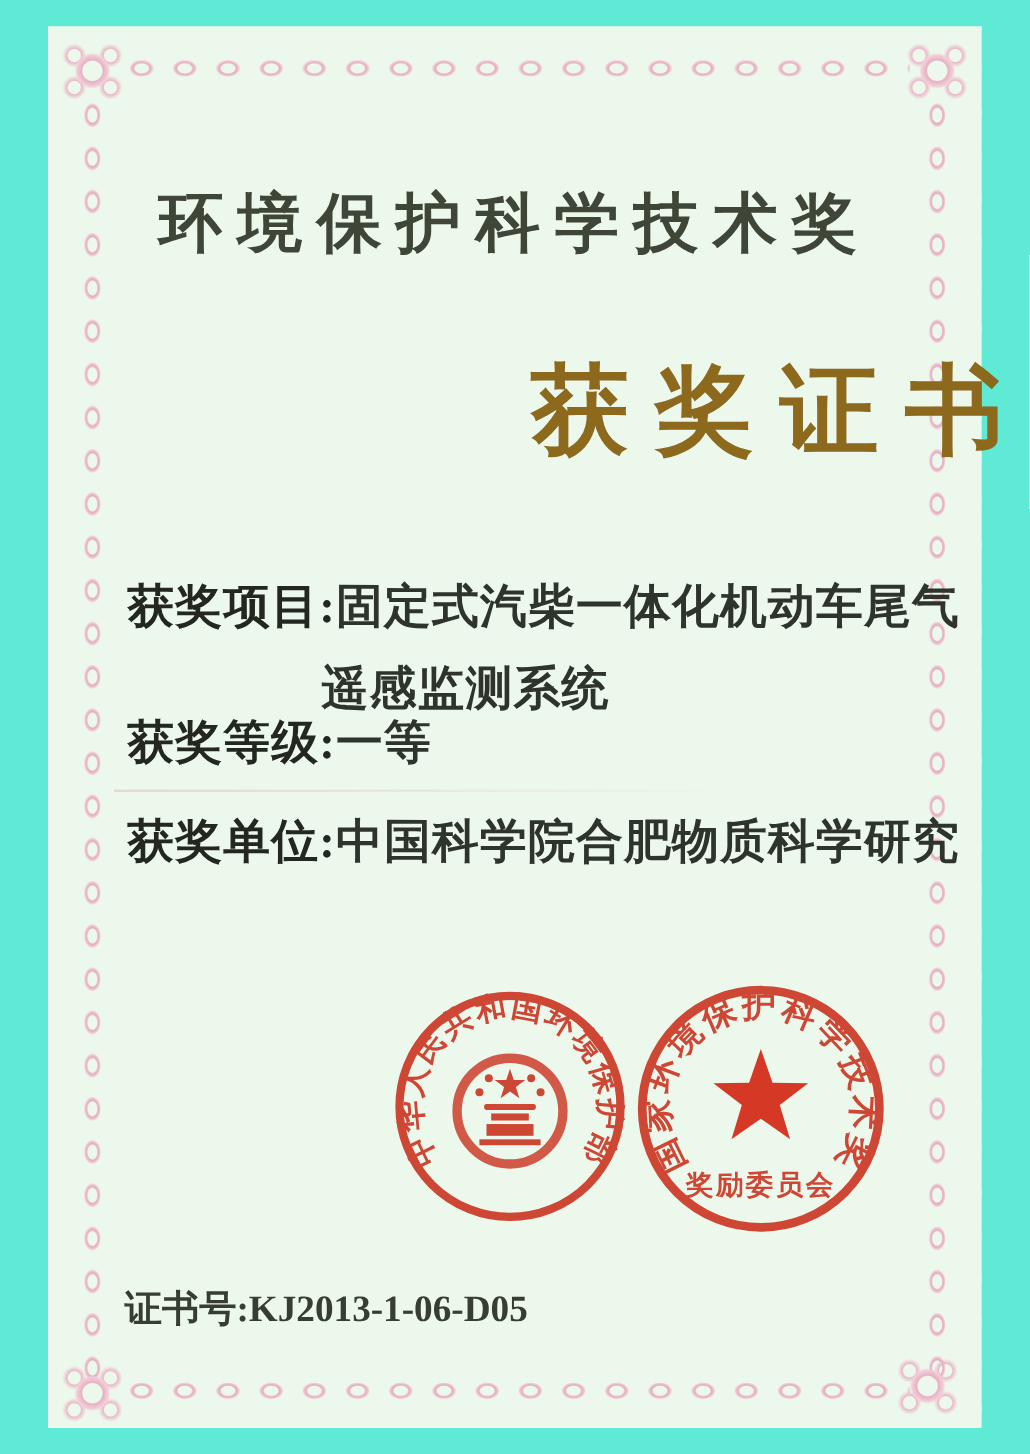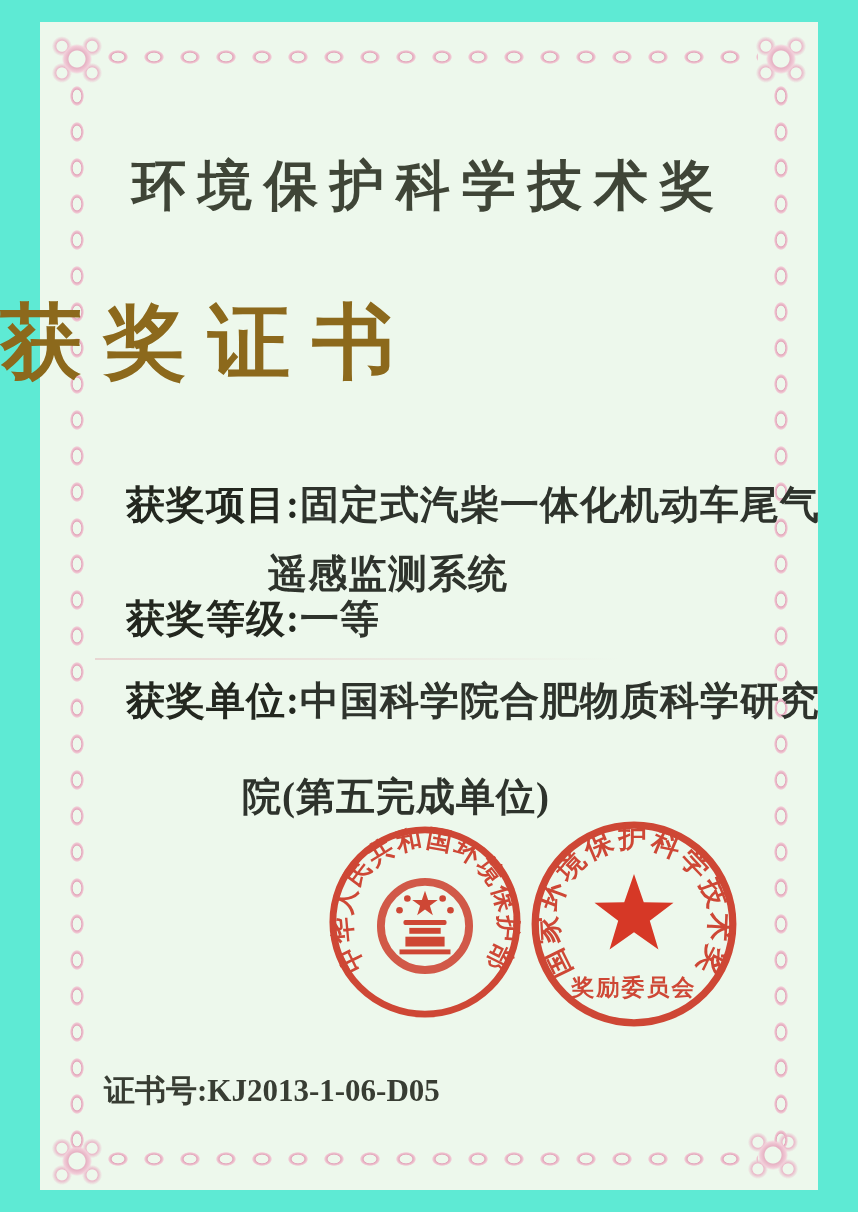--- a/index.html
+++ b/index.html
@@ -47,28 +47,28 @@
   .rosette-tl{left:48px;top:30px;}
   .rosette-tr{left:752px;top:30px;}
   .rosette-bl{left:48px;top:1132px;}
   .rosette-br{left:744px;top:1126px;}
 
   .header-title{
     position:absolute;left:0;top:150px;width:858px;text-align:center;
     font-size:54px;font-weight:bold;letter-spacing:12px;color:#3f4537;
   }
   .main-title{
-    position:absolute;left:0;top:288px;width:858px;text-align:left;
+    position:absolute;left:0;top:288px;width:858px;text-align:right;
     font-size:82px;font-weight:bold;letter-spacing:22px;color:#8c691c;
   }
   .body-line{
     position:absolute;font-size:39px;font-weight:bold;color:#2e332c;
     white-space:nowrap;letter-spacing:1px;
   }
-  .lbl{color:#23271f;margin-left:20px;}
+  .lbl{color:#23271f;}
   .divider{
     position:absolute;left:95px;top:658px;width:525px;height:2px;
     background:linear-gradient(to right,rgba(228,186,190,.55),rgba(228,186,190,0));
   }
   .seal{position:absolute;opacity:.93;}
   .seal-left{left:327px;top:824px;width:196px;height:196px;}
   .seal-right{left:530px;top:820px;width:208px;height:208px;}
   .date-line{
     position:absolute;left:380px;top:988px;z-index:6;
     font-size:34px;font-weight:bold;letter-spacing:3px;color:#454c44;white-space:nowrap;
@@ -107,23 +107,20 @@
 
   <div class="body-line" style="left:106px;top:592px;">
     <span class="lbl">获奖等级:</span><span>一等</span>
   </div>
 
   <div class="divider"></div>
 
   <div class="body-line" style="left:106px;top:674px;">
     <span class="lbl">获奖单位:</span><span>中国科学院合肥物质科学研究</span>
   </div>
-  <div class="body-line" style="left:242px;top:770px;">
-    <span>院(第五完成单位)</span>
-  </div>
 
   <svg class="seal seal-left" viewBox="0 0 200 200">
     <defs>
       <path id="ringPathL" d="M 46.3,153.7 A 76,76 0 0 1 100,24 A 76,76 0 0 1 153.7,153.7" fill="none"></path>
     </defs>
     <circle cx="100" cy="100" r="94" fill="none" stroke="#cc3a28" stroke-width="7"></circle>
     <text font-size="26" fill="#cc3a28" letter-spacing="2">
       <textPath href="#ringPathL" startOffset="50%" text-anchor="middle">中华人民共和国环境保护部</textPath>
     </text>
     <g fill="#cc3a28">

